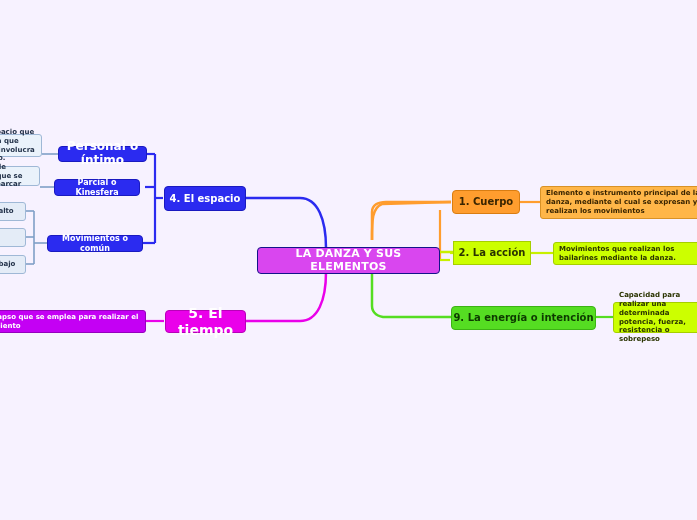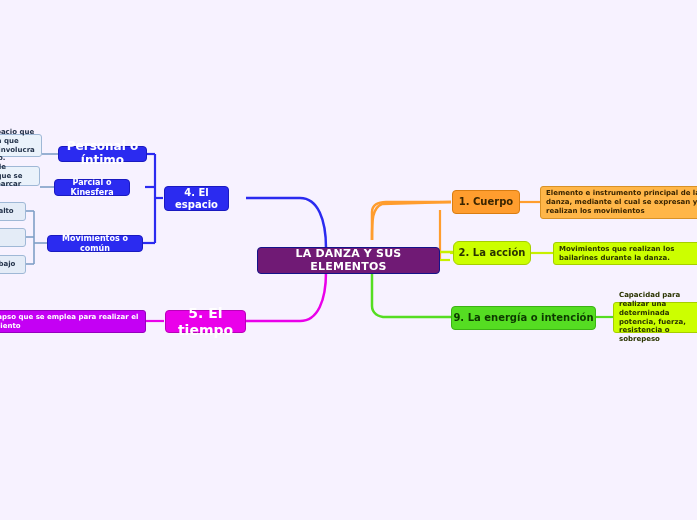--- a/index.html
+++ b/index.html
@@ -37,21 +37,21 @@
     box-sizing: border-box;
     border-radius: 3px;
     font-weight: bold;
     display: flex;
     align-items: center;
     text-align: left;
     line-height: 1.25;
     padding: 4px 5px;
   }
   .root {
-    background: #701a75;
+    background: #d946ef;
     color: #ffffff;
     border: 1px solid #14148a;
     font-size: 11px;
     letter-spacing: 0.2px;
   }
   .blue {
     background: #2b2bf0;
     color: #ffffff;
     border: 1px solid #1a1ac0;
     font-size: 10px;
@@ -172,46 +172,46 @@
   <span>LA DANZA Y SUS ELEMENTOS</span>
 </div>
 
 <div class="node orange" style="left:452px; top:190px; width:68px; height:24px;">
   <span>1. Cuerpo</span>
 </div>
 <div class="leaf orange-leaf" style="left:540px; top:186px; width:166px; height:33px;">
   <span>Elemento e instrumento principal de la danza, mediante el cual se expresan y realizan los movimientos</span>
 </div>
 
-<div class="node chartreuse-leaf" style="left:453px; top:241px; width:78px; height:24px; font-size:10px; border-radius:6px;">
+<div class="node chartreuse-leaf" style="left:453px; top:241px; width:78px; height:24px; font-size:10px; border-radius:0;">
   <span>2. La acción</span>
 </div>
 <div class="leaf chartreuse-leaf" style="left:553px; top:242px; width:150px; height:23px;">
-  <span>Movimientos que realizan los bailarines durante la danza.</span>
+  <span>Movimientos que realizan los bailarines mediante la danza.</span>
 </div>
 
 <div class="node green" style="left:451px; top:306px; width:145px; height:24px;">
   <span>9. La energía o intención</span>
 </div>
 <div class="leaf chartreuse-leaf" style="left:613px; top:302px; width:96px; height:31px;">
   <span>Capacidad para realizar una determinada potencia, fuerza, resistencia o sobrepeso</span>
 </div>
 
-<div class="node blue" style="left:164px; top:186px; width:65px; height:25px;">
+<div class="node blue" style="left:164px; top:186px; width:82px; height:25px;">
   <span>4. El espacio</span>
 </div>
 
 <div class="node blue" style="left:58px; top:146px; width:89px; height:16px; font-size:12px;align-items:center;">
   <span>Personal o íntimo</span>
 </div>
 <div class="leaf pale-leaf" style="left:-40px; top:134px; width:82px; height:23px;">
   <span>Es el espacio que de forma que rodea e involucra el cuerpo.</span>
 </div>
 
-<div class="node blue" style="left:54px; top:179px; width:76px; height:17px; font-size:8px;">
+<div class="node blue" style="left:54px; top:179px; width:86px; height:17px; font-size:8px;">
   <span>Parcial o Kinesfera</span>
 </div>
 <div class="leaf pale-leaf" style="left:-42px; top:166px; width:82px; height:20px;">
   <span>Porción de espacio que se puede abarcar</span>
 </div>
 
 <div class="node blue" style="left:47px; top:235px; width:96px; height:17px; font-size:8px;">
   <span>Movimientos o común</span>
 </div>
 <div class="leaf pale-leaf-2" style="left:-30px; top:202px; width:56px; height:19px;">

